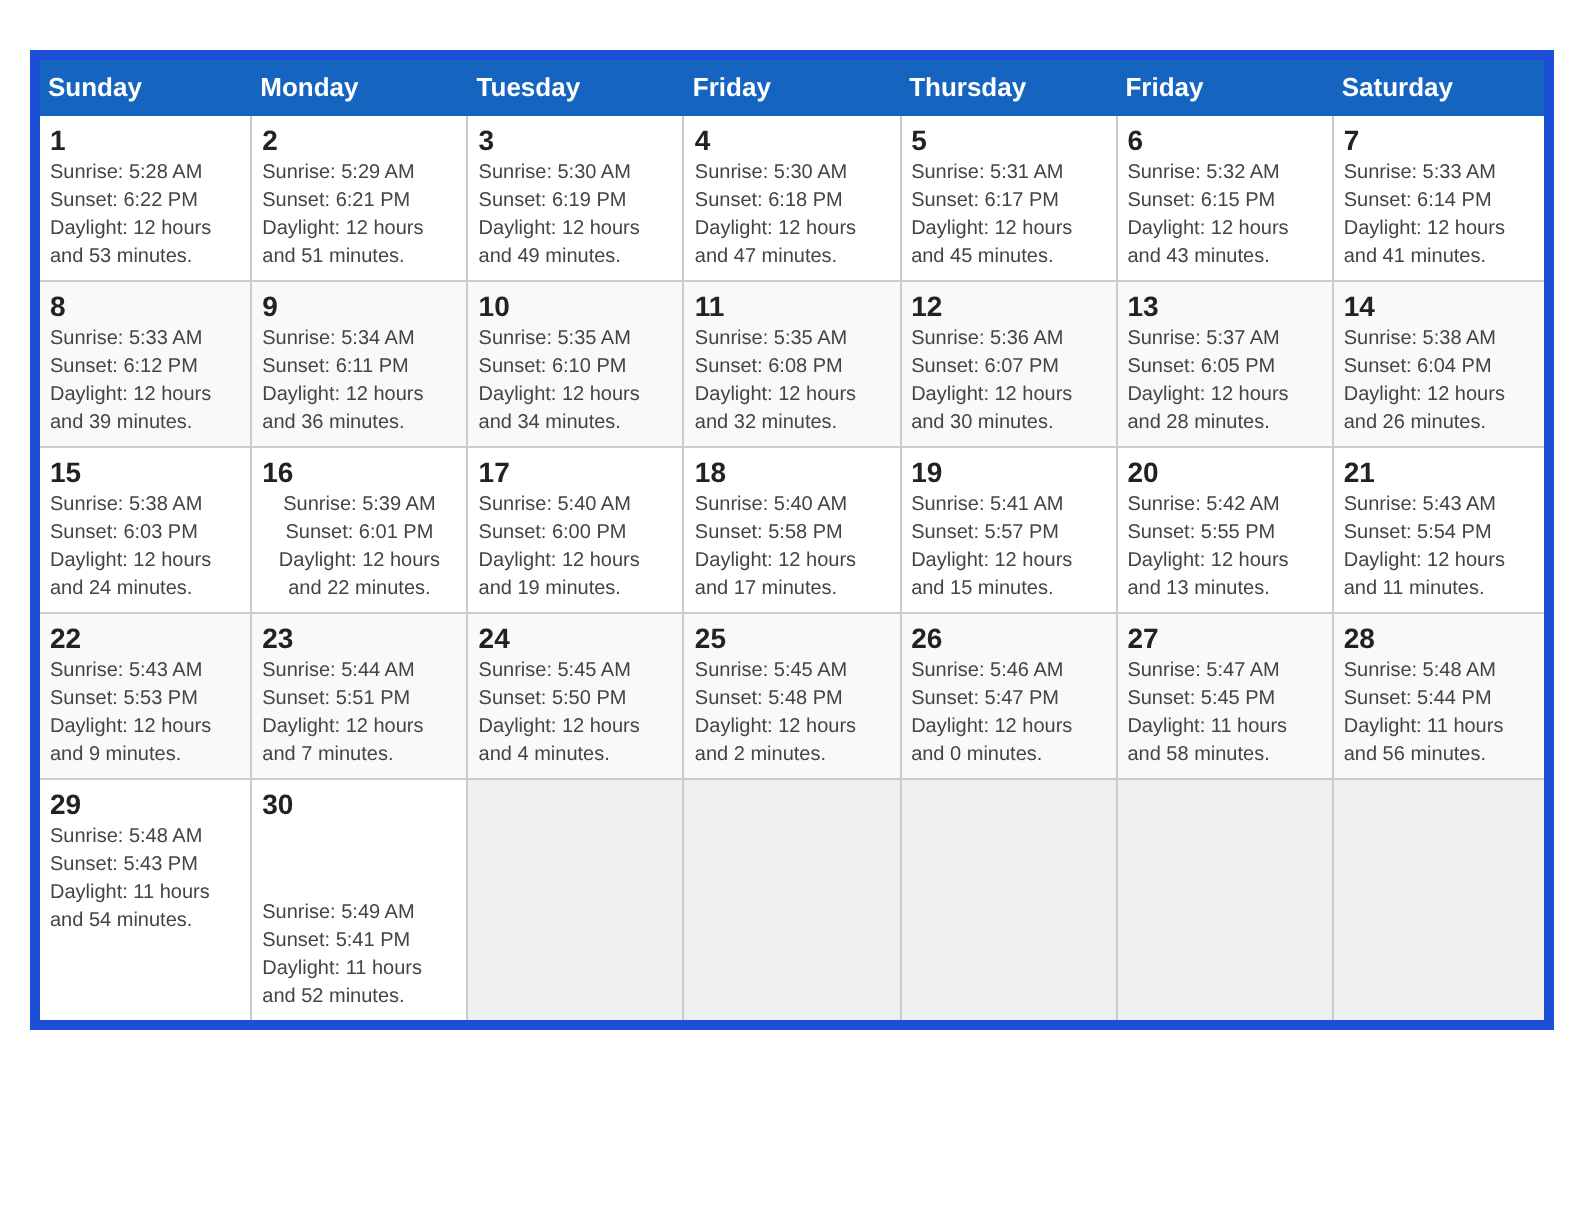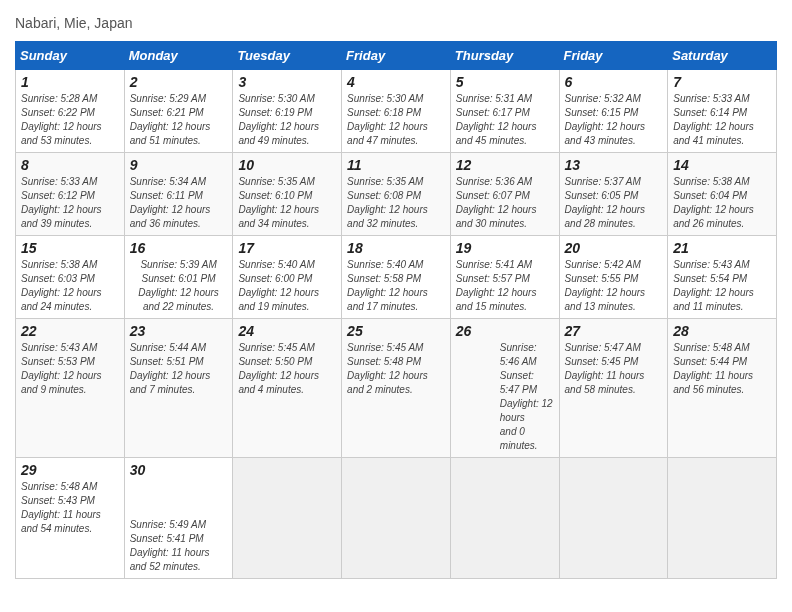--- a/index.html
+++ b/index.html
@@ -40,22 +40,21 @@
       font-weight: normal;
       color: #333;
     }
     .subtitle {
       font-size: 14px;
       color: #555;
     }
     .calendar {
       width: 100%;
       border-collapse: collapse;
-      border: 1px solid #1d4ed8;
-      font-style: italic;
+      border: 5px solid #1d4ed8;
     }
     .calendar th {
       background: #1565c0;
       color: #fff;
       font-size: 13px;
       font-weight: bold;
       padding: 6px 4px;
       text-align: left;
       border: 1px solid #1565c0;
     }
@@ -91,21 +90,20 @@
     }
     .row-shaded td.empty, .row-white td.empty {
       background: #f0f0f0;
     }
   </style>
 </head>
 <body>
 
 <div class="header">
   <div class="title-section">
-    <div class="subtitle">Nabari, Mie, Japan</div>
   </div>
 </div>
 
 <table class="calendar">
   <thead>
     <tr>
     <th>Sunday</th>
         <th>Monday</th>
         <th>Tuesday</th>
         <th>Friday</th>
@@ -292,21 +290,21 @@
         </td>
         <td>
           <span class="day-number">25</span>
           <div class="day-info" style="white-space: pre-line;">Sunrise: 5:45 AM
 Sunset: 5:48 PM
 Daylight: 12 hours
 and 2 minutes.</div>
         </td>
         <td>
           <span class="day-number">26</span>
-          <div class="day-info" style="white-space: pre-line; margin-left: 44px;">Sunrise: 5:46 AM
+          <div class="day-info" style="white-space: pre-line;">Sunrise: 5:46 AM
 Sunset: 5:47 PM
 Daylight: 12 hours
 and 0 minutes.</div>
         </td>
         <td>
           <span class="day-number">27</span>
           <div class="day-info" style="white-space: pre-line;">Sunrise: 5:47 AM
 Sunset: 5:45 PM
 Daylight: 11 hours
 and 58 minutes.</div>

